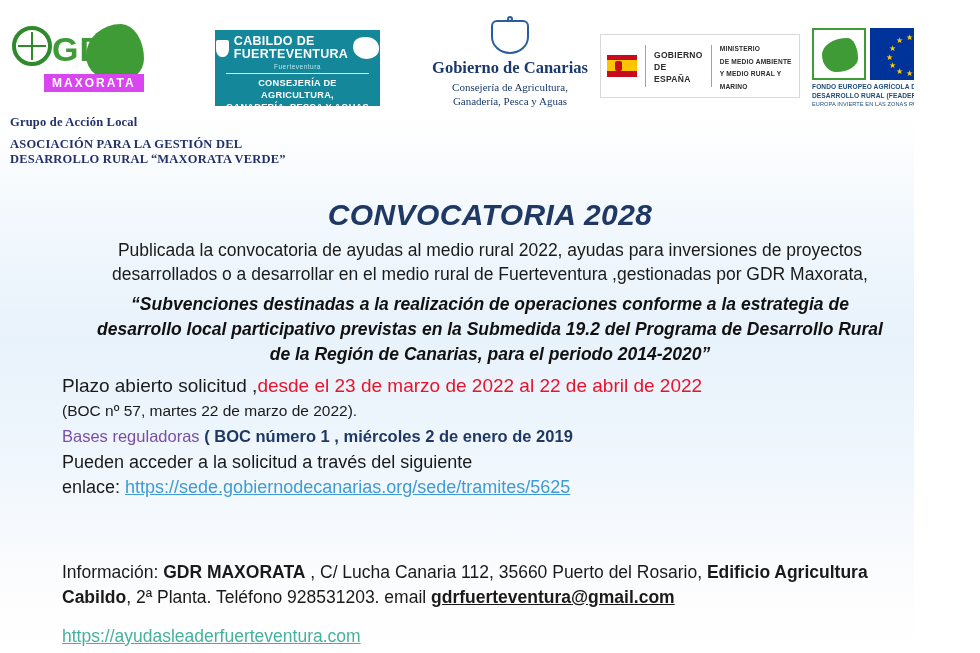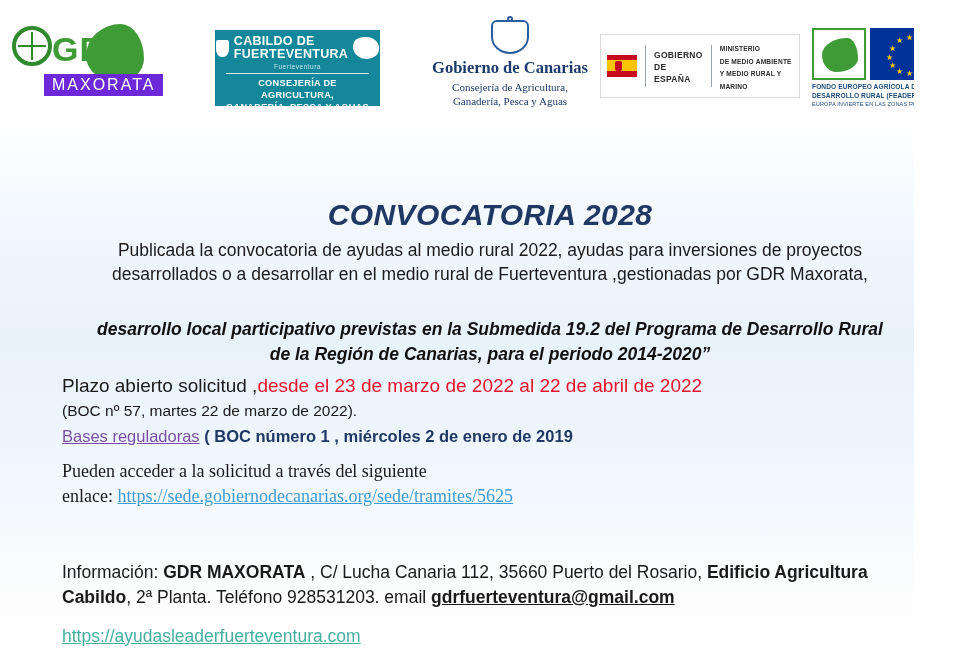--- a/index.html
+++ b/index.html
@@ -89,24 +89,24 @@
     font-family: "Liberation Sans", sans-serif;
     font-weight: bold;
     font-size: 34px;
     letter-spacing: 1px;
     color: #3f9b35;
   }
   .gdr-maxorata {
     position: absolute;
     left: 36px;
     top: 52px;
-    background: #6d28d9;
+    background: #d946ef;
     color: #ffffff;
-    font-weight: normal;
-    font-size: 16px;
+    font-weight: bold;
+    font-size: 12px;
     letter-spacing: 2px;
     padding: 2px 8px;
   }
 
   
   .logo-cabildo {
     left: 215px;
     top: 22px;
     width: 165px;
     height: 76px;
@@ -395,31 +395,29 @@
     font-size: 15.5px;
     line-height: 20px;
   }
   .bases {
     margin-top: 4px;
     font-size: 16.5px;
     line-height: 22px;
   }
   .bases .link {
     color: #7a4fa3;
-    text-decoration: underline;
   }
   .bases .boc-num {
     color: #1f3864;
     font-weight: bold;
   }
   .acceso {
-    margin-top: 12px;
+    margin-top: 3px;
     font-size: 18px;
     line-height: 25px;
-    font-family: Liberation Serif, serif;
   }
   .acceso .url {
     color: #3f9bd4;
     text-decoration: underline;
   }
 
   
   .info {
     position: absolute;
     left: 62px;
@@ -514,28 +512,35 @@
         </span>
       </div>
       <div class="feader-cap">
         <span>FONDO EUROPEO AGRÍCOLA DE</span><br>
         <span>DESARROLLO RURAL (FEADER)</span>
       </div>
       <div class="feader-cap2">EUROPA INVIERTE EN LAS ZONAS RURALES</div>
     </div>
   </div>
 
+  <div class="assoc">
+    <div class="assoc-line1">Grupo de Acción Local</div>
+    <div class="assoc-line2">
+      <span>ASOCIACIÓN PARA LA GESTIÓN DEL</span><br>
+      <span>DESARROLLO RURAL “MAXORATA VERDE”</span>
+    </div>
+  </div>
 
   <div class="title">CONVOCATORIA 2028</div>
 
   <div class="intro">
     <span>Publicada la convocatoria de ayudas al medio rural 2022, ayudas  para inversiones de proyectos</span><br>
     <span>desarrollados o a desarrollar en el medio rural de Fuerteventura ,gestionadas por  GDR Maxorata,</span>
     <span class="intro-em">
-      <br>
+      <span>“Subvenciones destinadas a la realización de operaciones conforme a la estrategia de</span><br>
       <span>desarrollo local participativo previstas en la Submedida 19.2 del Programa de Desarrollo Rural</span><br>
       <span>de la Región de Canarias, para el periodo 2014-2020”</span>
     </span>
   </div>
 
   <div class="dates">
     <div class="plazo">
       <span>Plazo abierto solicitud ,</span><span class="red">desde el 23 de marzo de 2022 al  22 de abril de 2022</span>
     </div>
     <div class="boc">(BOC nº 57, martes 22 de marzo de 2022).</div>

